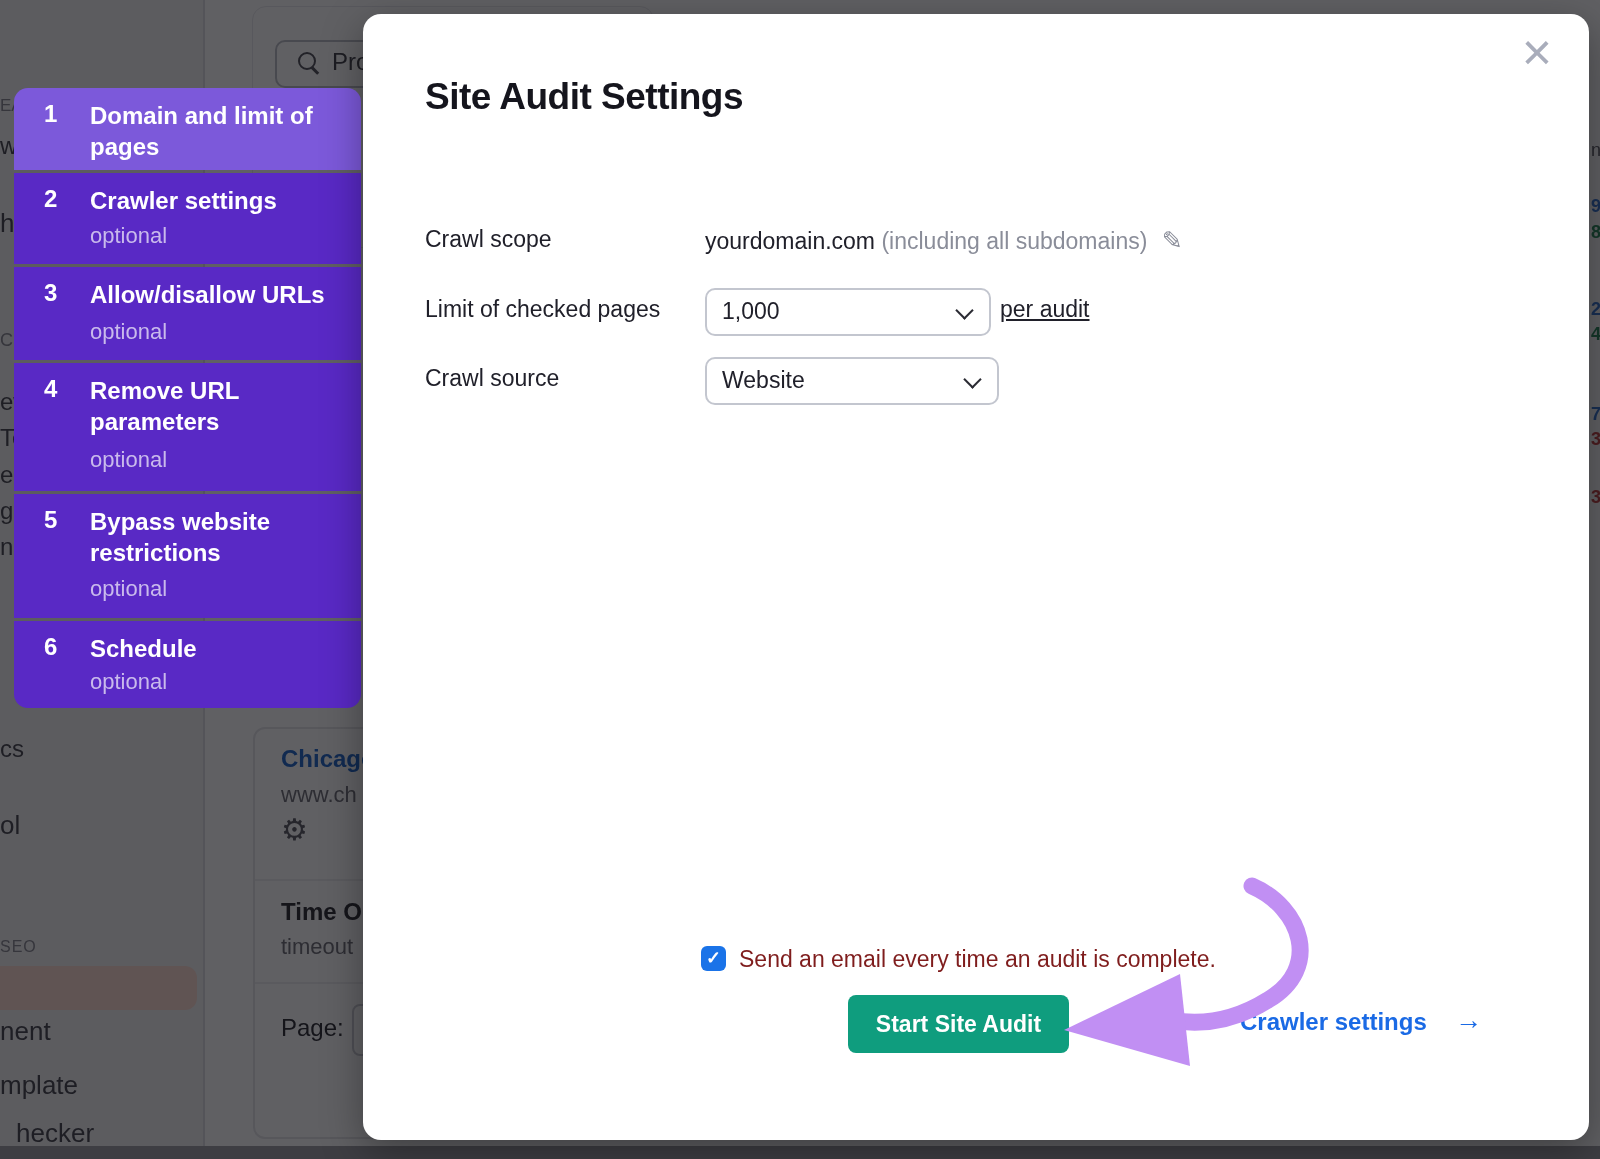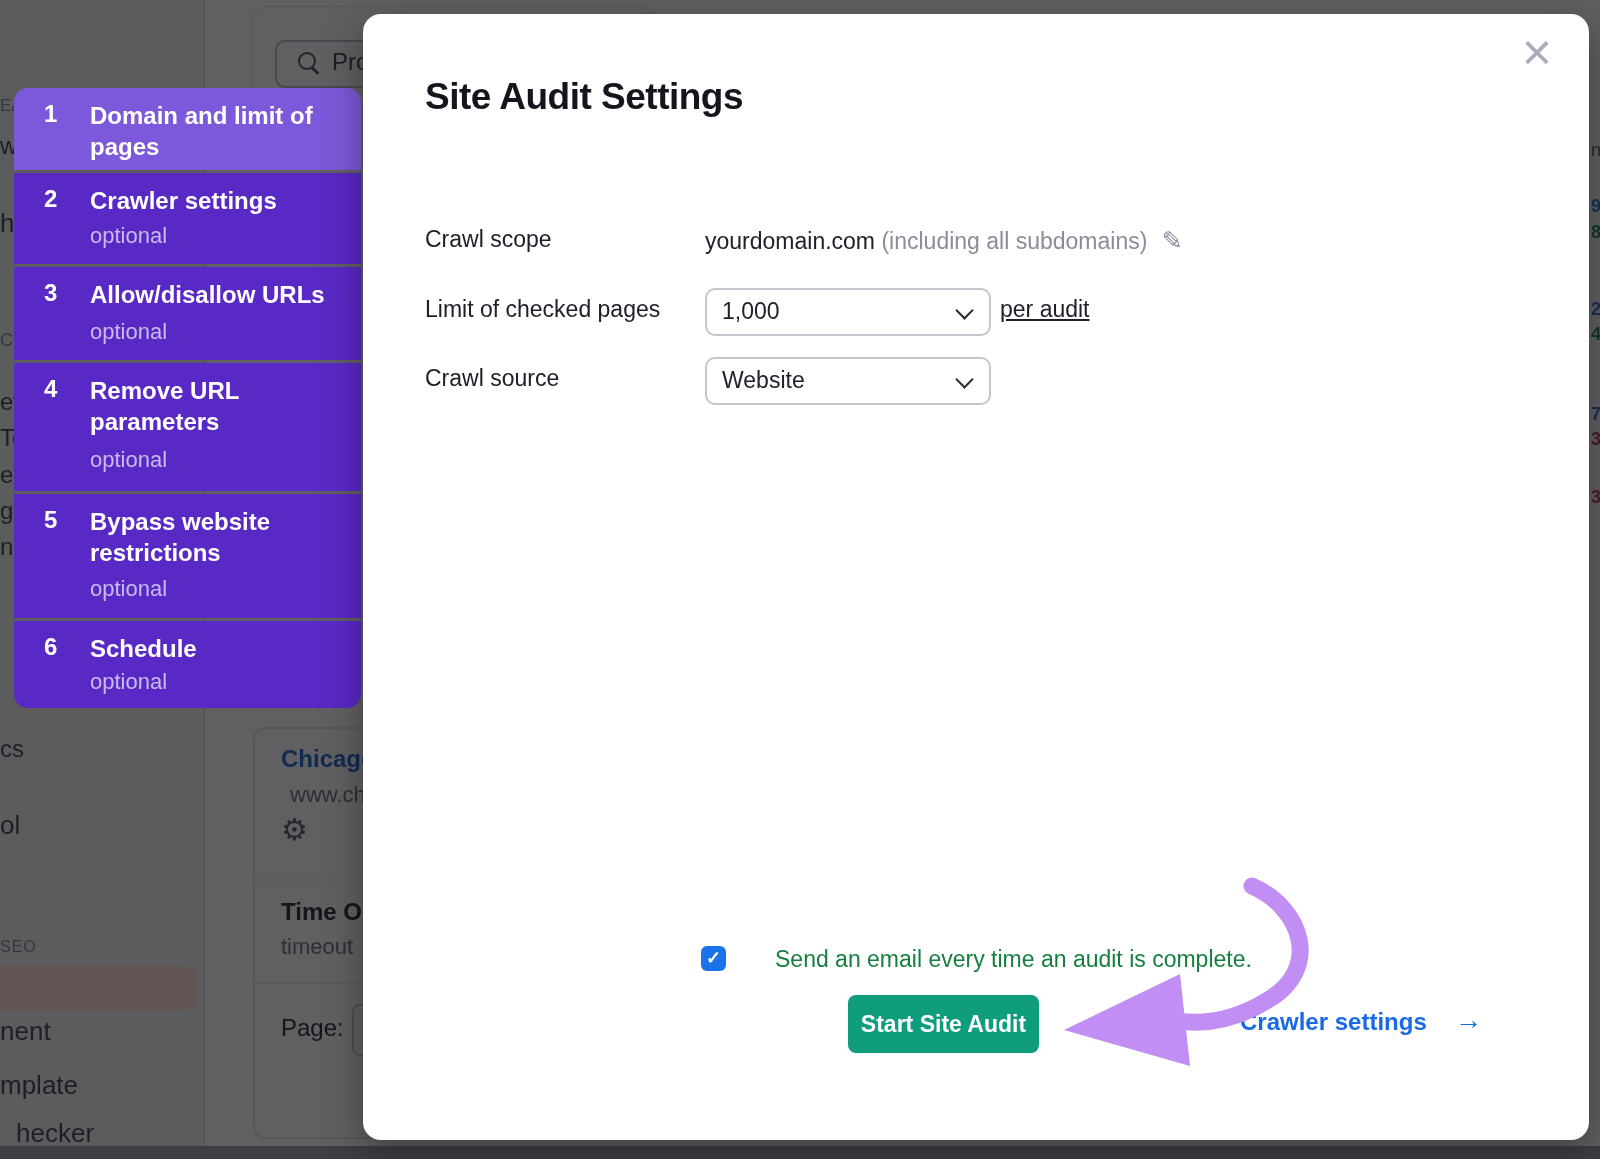--- a/index.html
+++ b/index.html
@@ -18,21 +18,21 @@
   .mag{left:298px;top:52px;width:14px;height:14px;border:2.5px solid #4a4a52;border-radius:50%;}
   .mag-handle{left:312px;top:66px;width:9px;height:2.5px;background:#4a4a52;
               transform:rotate(45deg);transform-origin:left center;}
   .search-text{left:332px;top:48px;font-size:24px;color:#3a3a42;}
   .frag{color:#3f3f47;white-space:nowrap;}
   .frag.light{color:#83838c;}
   .sel-row{left:-24px;top:966px;width:221px;height:44px;background:#ffdccf;border-radius:12px;}
   .card{left:253px;top:727px;width:1200px;height:408px;background:#fff;
         border:2px solid #e3e3e8;border-radius:12px;}
   .card-title{left:281px;top:745px;font-size:24px;font-weight:bold;color:#1a62c8;}
-  .card-url{left:281px;top:782px;font-size:22px;color:#6a6a73;margin-left:9px;}
+  .card-url{left:281px;top:782px;font-size:22px;color:#6a6a73;}
   .card-gear{left:281px;top:812px;font-size:30px;color:#55555e;}
   .card-sep1{left:255px;top:879px;width:1100px;height:2px;background:#ececf0;}
   .card-sep2{left:255px;top:982px;width:1100px;height:2px;background:#ececf0;}
   .card-b1{left:281px;top:898px;font-size:24px;font-weight:bold;color:#23232b;}
   .card-s1{left:281px;top:934px;font-size:22px;color:#6a6a73;}
   .card-page{left:281px;top:1014px;font-size:24px;color:#23232b;}
   .page-input{left:352px;top:1004px;width:130px;height:48px;border:2px solid #c9cbd2;
               border-radius:8px;background:#fff;}
   .rfrag{left:1591px;font-size:18px;font-weight:bold;white-space:nowrap;}
 
@@ -62,22 +62,22 @@
   .scope-note{color:#8a8d99;font-weight:normal;}
   .pencil{color:#8a8d99;font-size:25px;margin-left:8px;}
   .select{position:absolute;left:342px;width:282px;height:44px;border:2px solid #c3c6cf;
           border-radius:10px;background:#fff;}
   .select .val{position:absolute;left:15px;top:8px;font-size:23px;color:#20202a;}
   .chev{position:absolute;right:18px;top:14px;width:11px;height:11px;border-right:2.5px solid #2a2b33;
         border-bottom:2.5px solid #2a2b33;transform:rotate(45deg);}
   .per-audit{position:absolute;left:637px;font-size:23px;color:#20202a;text-decoration:underline;}
   .checkbox{position:absolute;left:338px;top:932px;width:25px;height:25px;background:#1a73e8;
             border-radius:6px;color:#fff;font-size:18px;font-weight:bold;text-align:center;line-height:25px;}
-  .cb-label{position:absolute;left:376px;top:932px;font-size:23px;color:#15803d;margin-left:36px;}
-  .start-btn{position:absolute;left:485px;top:981px;width:191px;height:58px;background:#0f9d7e;
+  .cb-label{position:absolute;left:376px;top:932px;font-size:23px;color:#7f1d1d;}
+  .start-btn{position:absolute;left:485px;top:981px;width:221px;height:58px;background:#0f9d7e;
              border-radius:8px;color:#fff;font-size:23px;font-weight:bold;text-align:center;line-height:58px;}
   .crawler-link{position:absolute;left:877px;top:994px;font-size:24px;font-weight:bold;color:#1a6ae5;}
   .link-arrow{position:absolute;left:1092px;top:991px;font-size:27px;font-weight:bold;color:#1a6ae5;}
 
   .arrow-svg{left:1040px;top:868px;z-index:30;}
 </style>
 </head>
 <body>
 
 <div class="stage">
@@ -175,21 +175,21 @@
     </span>
 
     <span class="m-label" style="top:282px;">Limit of checked pages</span>
     <div class="select" style="top:274px;">
       <span class="val">1,000</span>
       <span class="chev"></span>
     </div>
     <span class="per-audit" style="top:282px;">per audit</span>
 
     <span class="m-label" style="top:351px;">Crawl source</span>
-    <div class="select" style="top:343px;">
+    <div class="select" style="top:343px;padding-left:8px;">
       <span class="val">Website</span>
       <span class="chev"></span>
     </div>
 
     <div class="checkbox">✓</div>
     <span class="cb-label">Send an email every time an audit is complete.</span>
 
     <div class="start-btn">Start Site Audit</div>
     <span class="crawler-link">Crawler settings</span>
     <span class="link-arrow">→</span>

